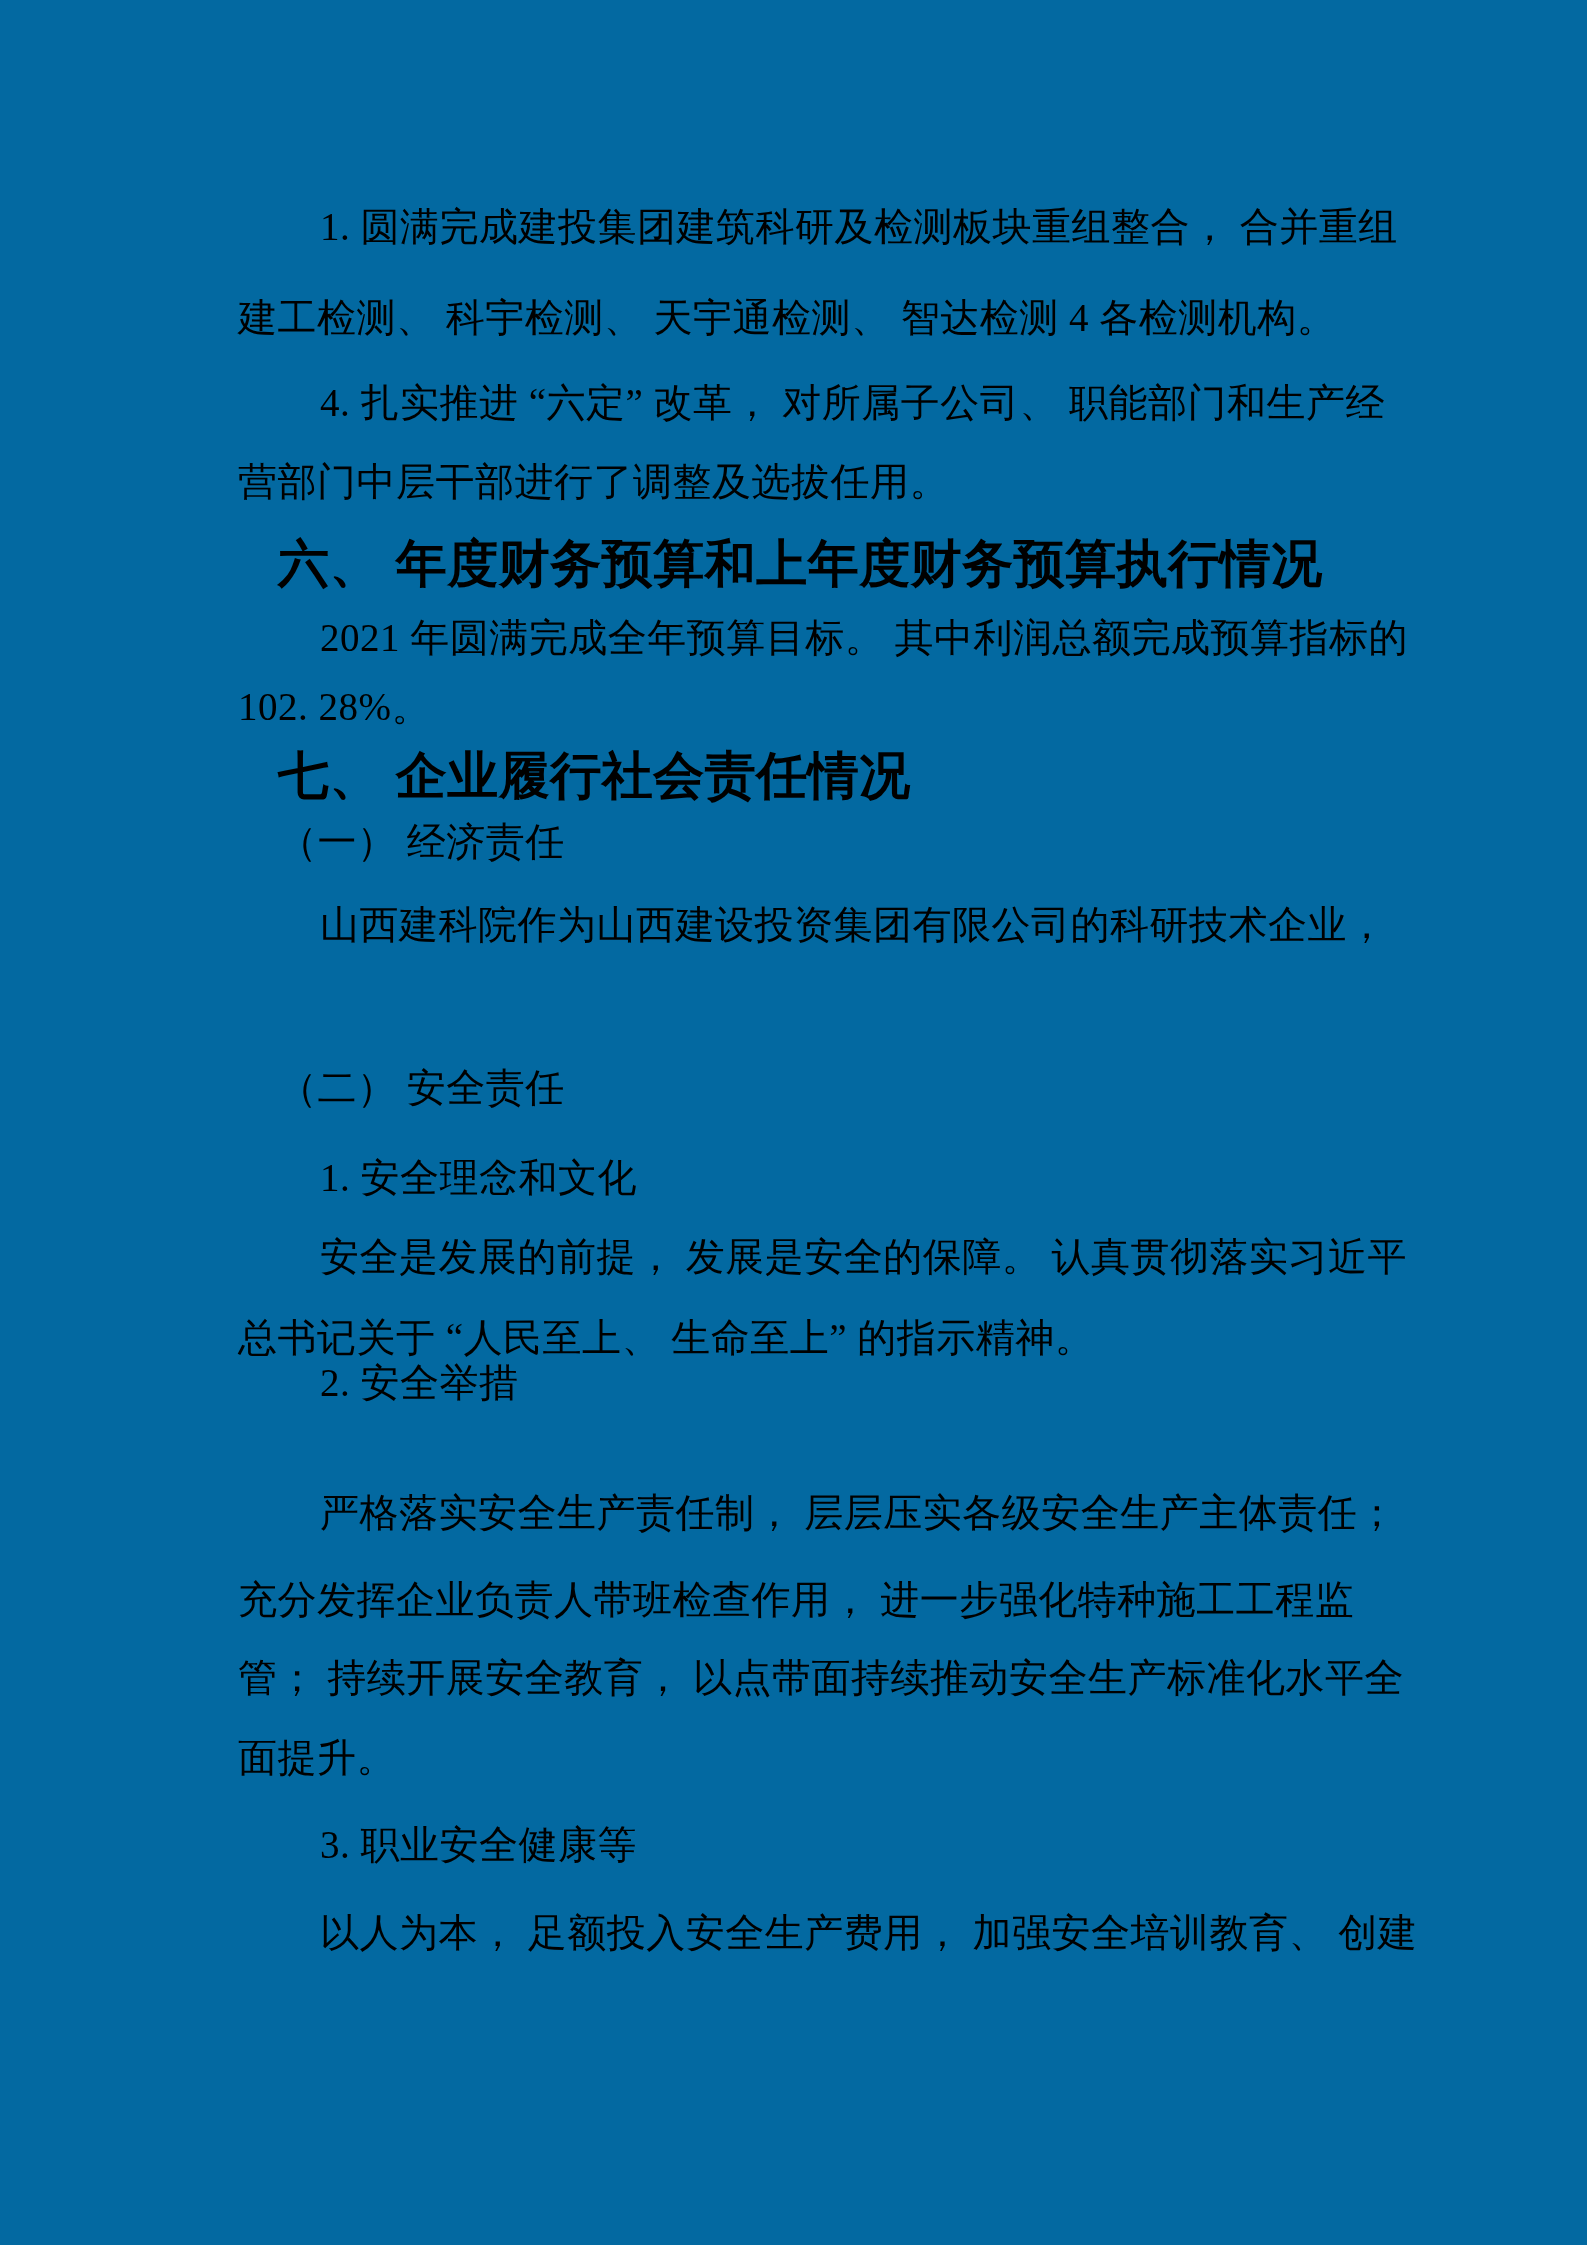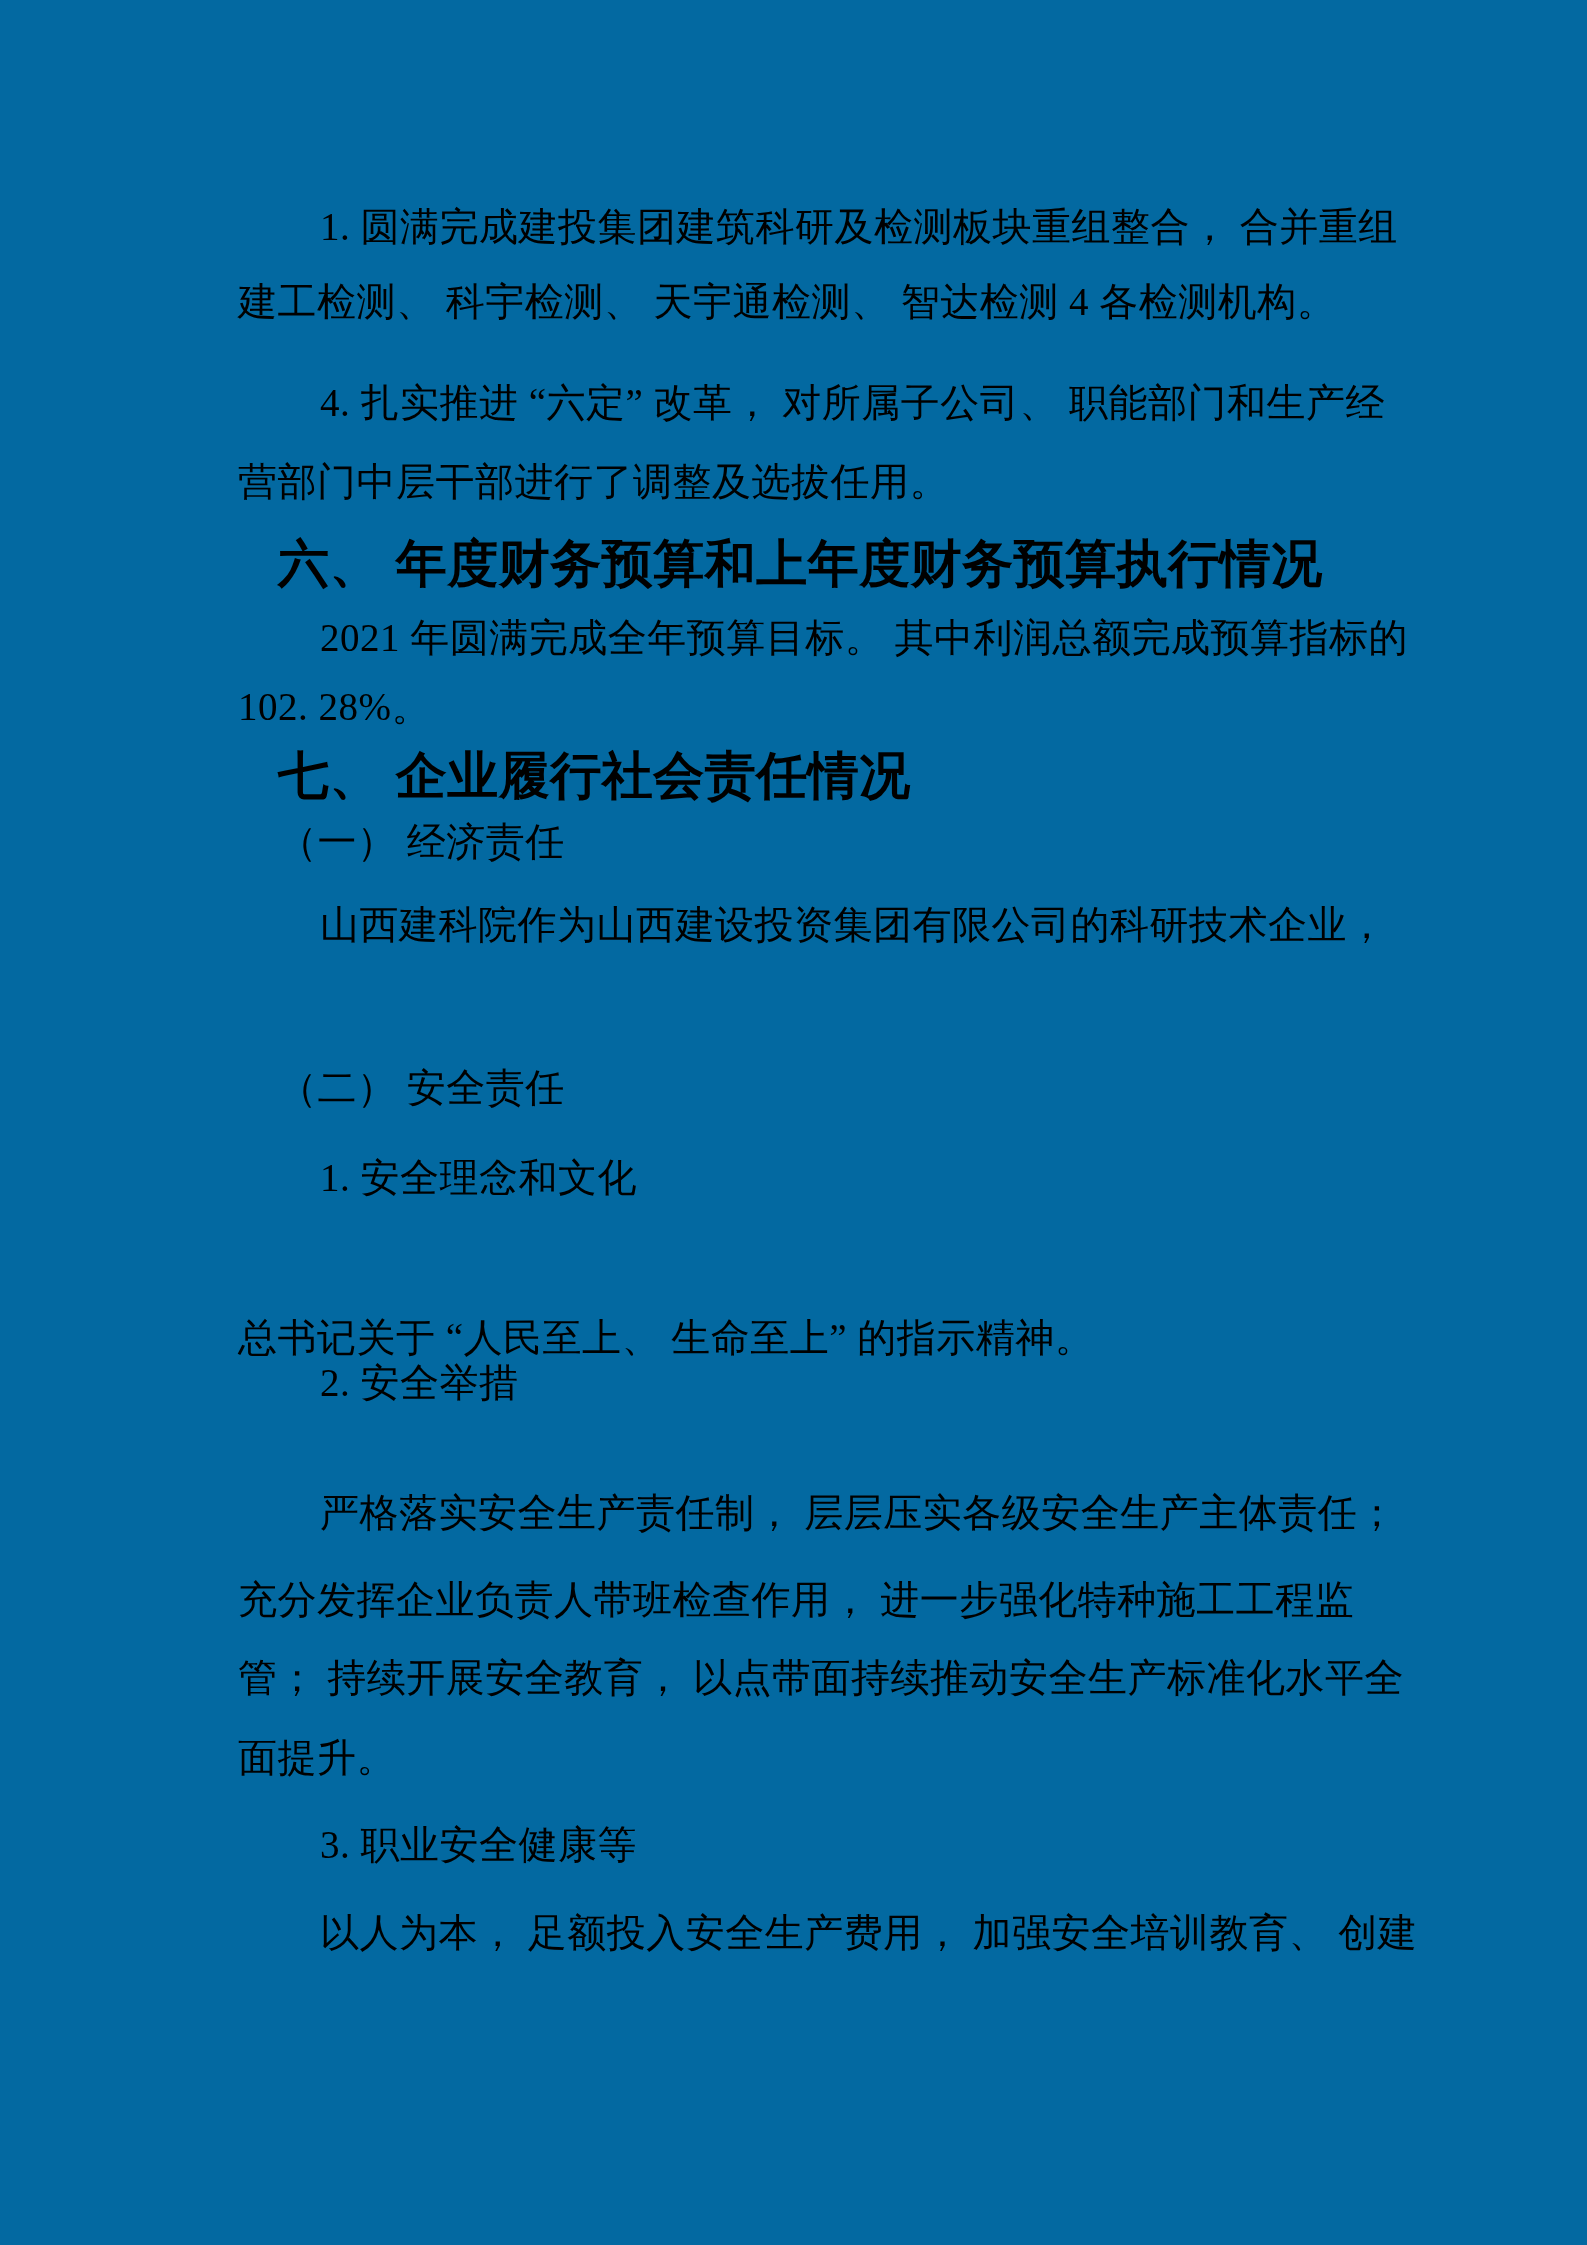--- a/index.html
+++ b/index.html
@@ -38,40 +38,41 @@
     white-space: nowrap;
     letter-spacing: 0.5px;
   }
 </style>
 </head>
 <body>
 
 <div id="page">
 
   <div class="line l-indent" style="top:205px">1. 圆满完成建投集团建筑科研及检测板块重组整合， 合并重组</div>
-  <div class="line l-margin" style="top:280px">建工检测、 科宇检测、 天宇通检测、 智达检测 4 各检测机构。</div>
+  <div class="line l-margin" style="top:296px">建工检测、 科宇检测、 天宇通检测、 智达检测 4 各检测机构。</div>
 
   <div class="line l-indent" style="top:381px">4. 扎实推进 “六定” 改革， 对所属子公司、 职能部门和生产经</div>
   <div class="line l-margin" style="top:460px">营部门中层干部进行了调整及选拔任用。</div>
 
   <div class="heading" style="top:536px">六、 年度财务预算和上年度财务预算执行情况</div>
 
   <div class="line l-indent" style="top:616px">2021 年圆满完成全年预算目标。 其中利润总额完成预算指标的</div>
   <div class="line l-margin" style="top:685px">102. 28%。</div>
 
   <div class="heading" style="top:748px">七、 企业履行社会责任情况</div>
 
   <div class="line l-paren" style="top:820px">（一） 经济责任</div>
 
   <div class="line l-indent" style="top:903px">山西建科院作为山西建设投资集团有限公司的科研技术企业，</div>
 
   <div class="line l-paren" style="top:1066px">（二） 安全责任</div>
 
   <div class="line l-indent" style="top:1156px">1. 安全理念和文化</div>
 
+  <div class="line l-indent" style="top:1235px">安全是发展的前提， 发展是安全的保障。 认真贯彻落实习近平</div>
   <div class="line l-margin" style="top:1316px">总书记关于 “人民至上、 生命至上” 的指示精神。</div>
 
   <div class="line l-indent" style="top:1361px">2. 安全举措</div>
 
   <div class="line l-indent" style="top:1491px">严格落实安全生产责任制， 层层压实各级安全生产主体责任；</div>
   <div class="line l-margin" style="top:1656px">管； 持续开展安全教育， 以点带面持续推动安全生产标准化水平全</div>
   <div class="line l-margin" style="top:1578px">充分发挥企业负责人带班检查作用， 进一步强化特种施工工程监</div>
   <div class="line l-margin" style="top:1736px">面提升。</div>
 
   <div class="line l-indent" style="top:1823px">3. 职业安全健康等</div>

